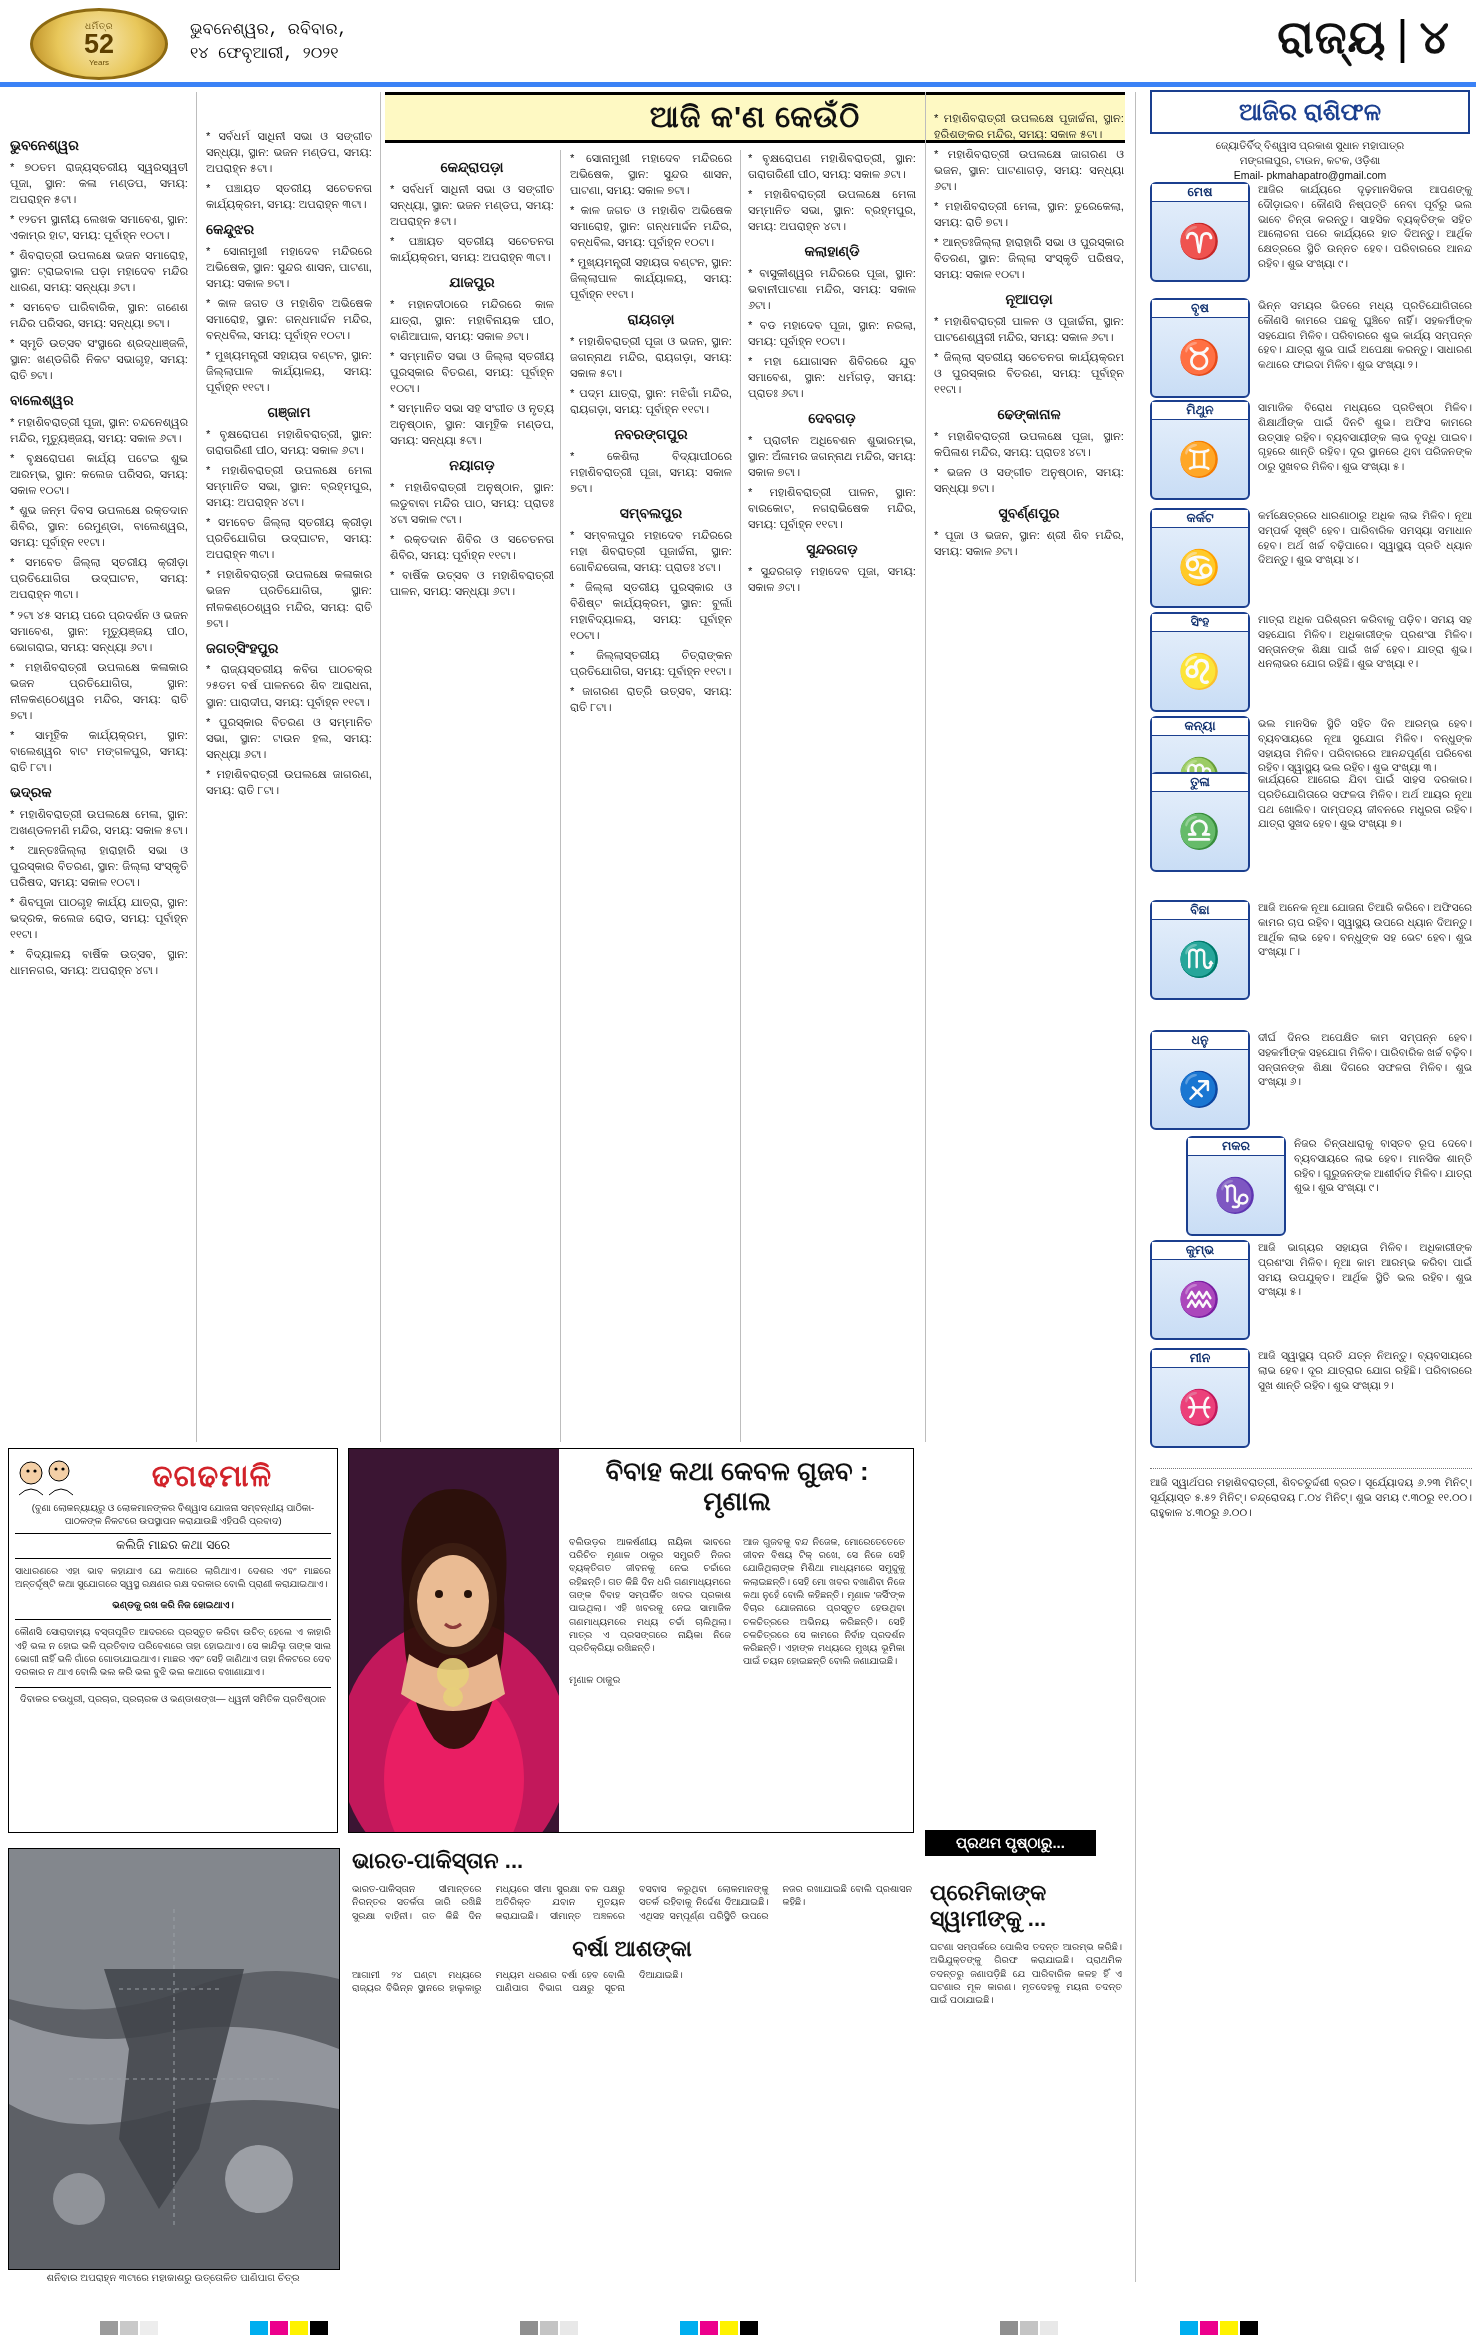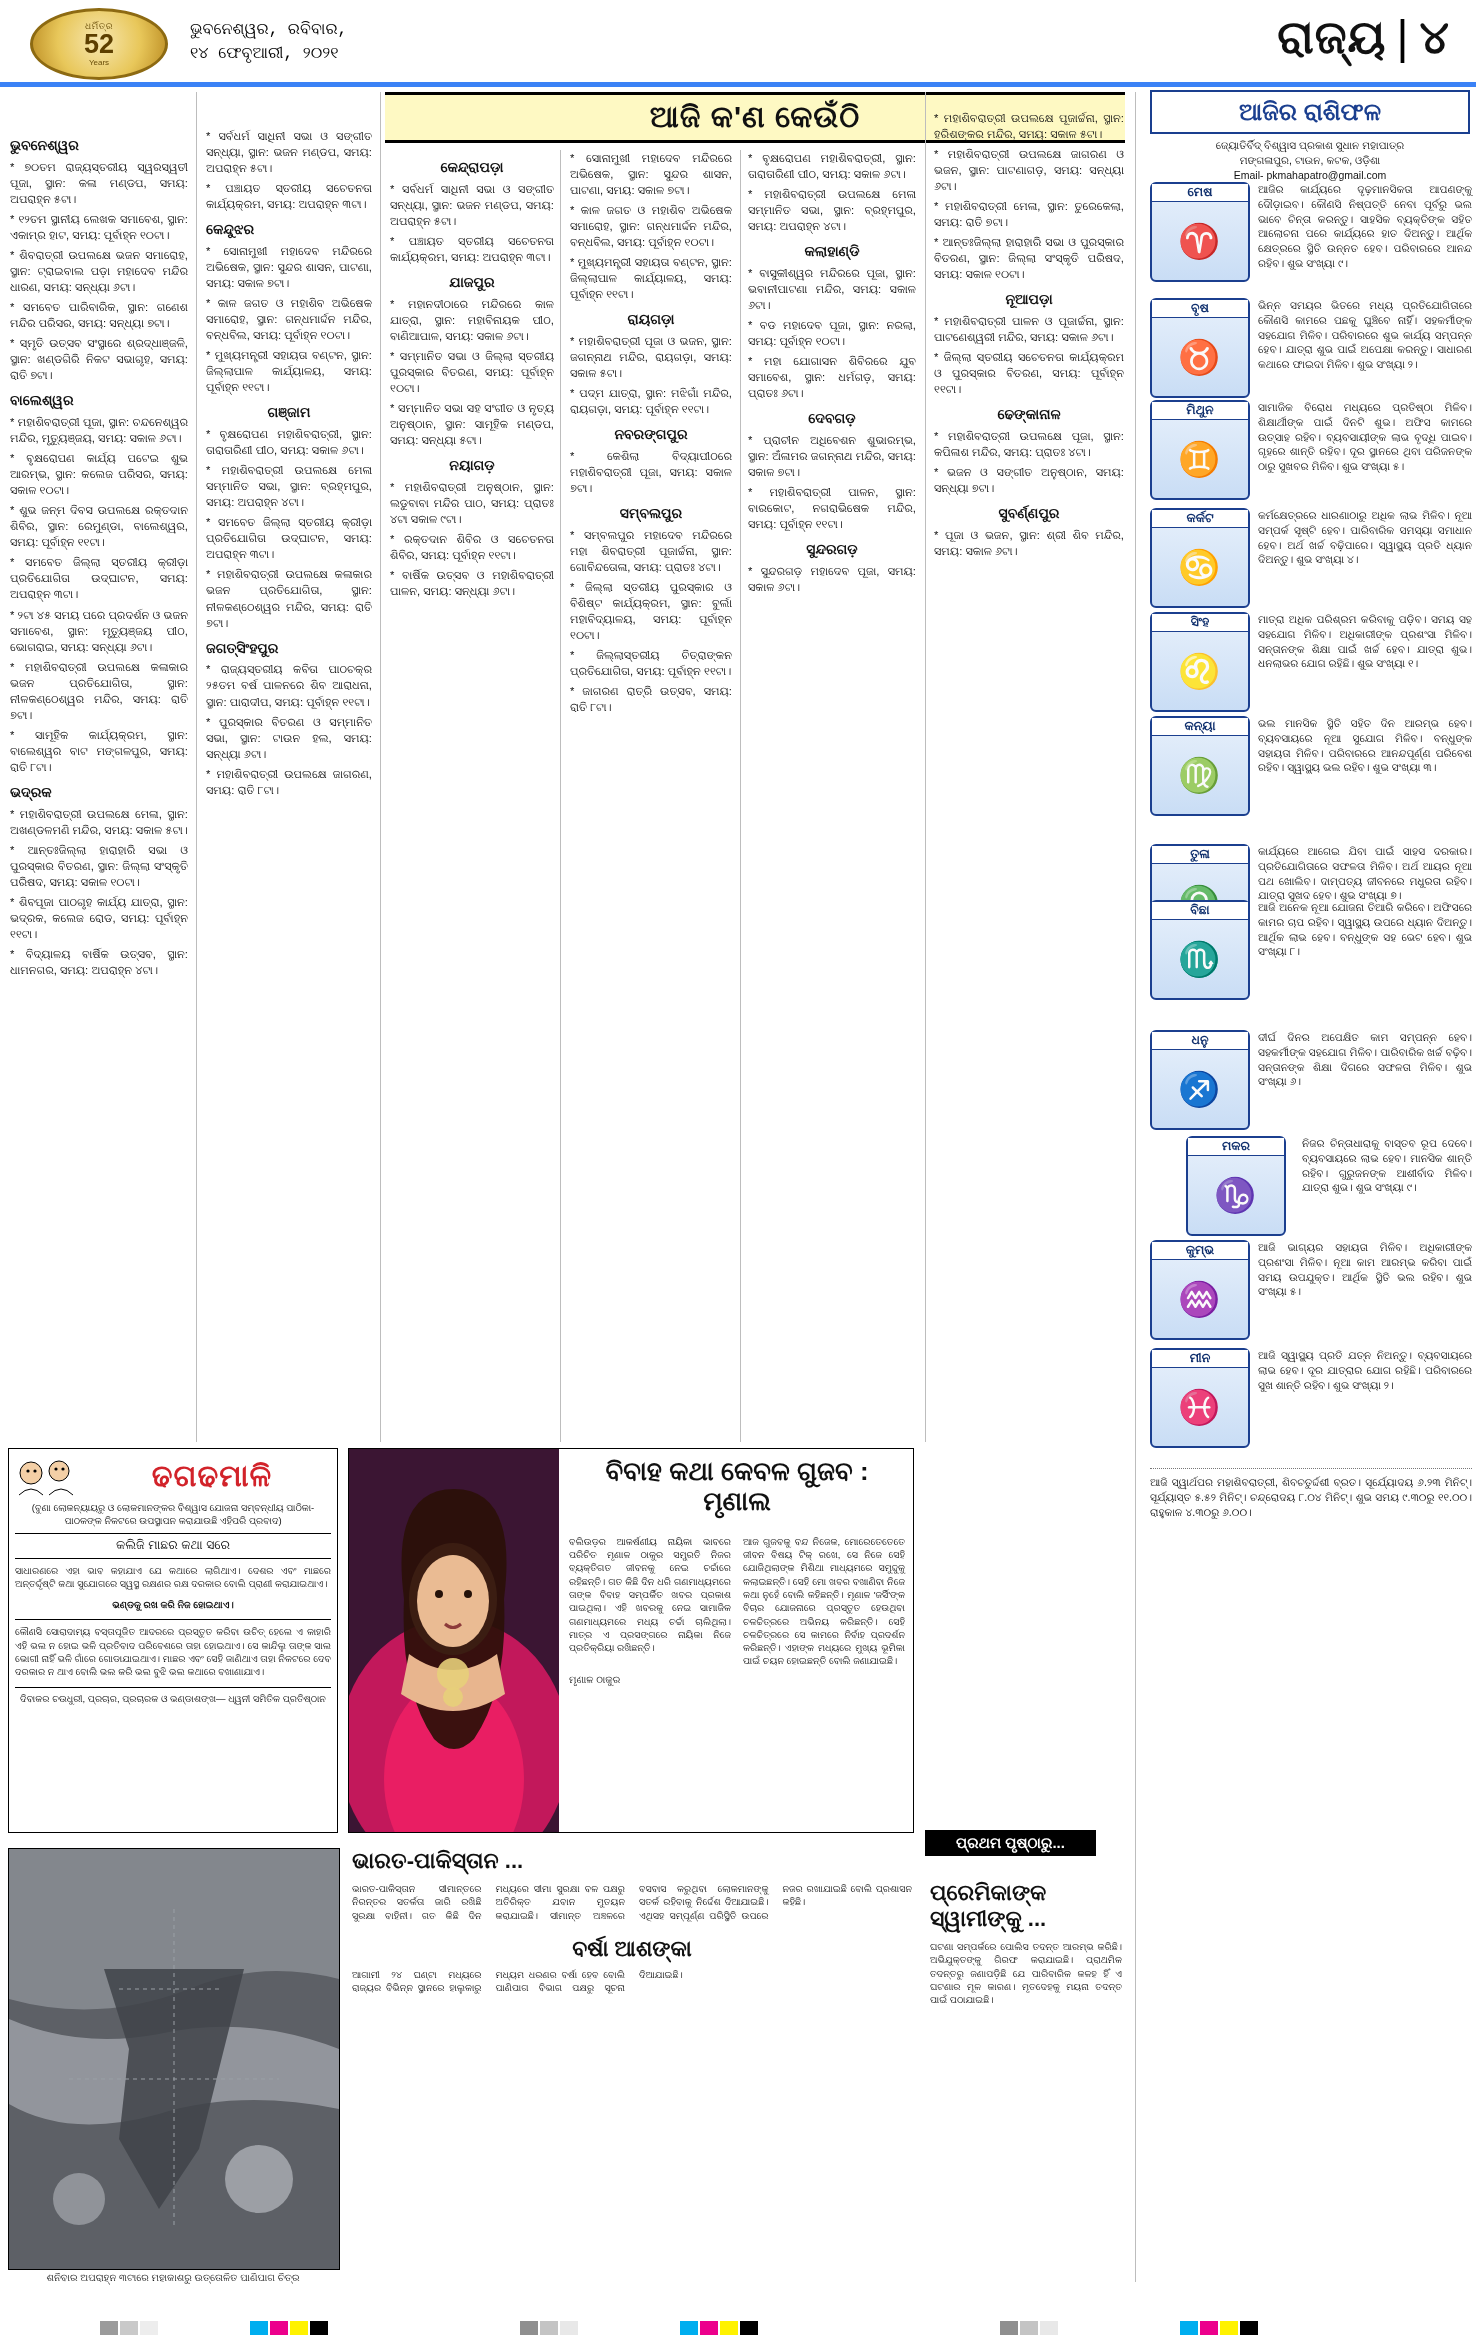--- a/index.html
+++ b/index.html
@@ -246,21 +246,21 @@
   <div class="zrow" style="top:716px;">
     <div style="display:flex;gap:8px;">
       <div class="zbadge">
         <div class="zn">କନ୍ୟା</div>
         <div class="zg">♍</div>
       </div>
       <div class="ztext" style="flex:1;">ଭଲ ମାନସିକ ସ୍ଥିତି ସହିତ ଦିନ ଆରମ୍ଭ ହେବ। ବ୍ୟବସାୟରେ ନୂଆ ସୁଯୋଗ ମିଳିବ। ବନ୍ଧୁଙ୍କ ସହାୟତା ମିଳିବ। ପରିବାରରେ ଆନନ୍ଦପୂର୍ଣ୍ଣ ପରିବେଶ ରହିବ। ସ୍ୱାସ୍ଥ୍ୟ ଭଲ ରହିବ। ଶୁଭ ସଂଖ୍ୟା ୩।</div>
     </div>
   </div>
 
-  <div class="zrow" style="top:844px;">
+  <div class="zrow" style="top:772px;">
     <div style="display:flex;gap:8px;">
       <div class="zbadge">
         <div class="zn">ତୁଳା</div>
         <div class="zg">♎</div>
       </div>
       <div class="ztext" style="flex:1;">କାର୍ଯ୍ୟରେ ଆଗେଇ ଯିବା ପାଇଁ ସାହସ ଦରକାର। ପ୍ରତିଯୋଗିତାରେ ସଫଳତା ମିଳିବ। ଅର୍ଥ ଆୟର ନୂଆ ପଥ ଖୋଲିବ। ଦାମ୍ପତ୍ୟ ଜୀବନରେ ମଧୁରତା ରହିବ। ଯାତ୍ରା ସୁଖଦ ହେବ। ଶୁଭ ସଂଖ୍ୟା ୭।</div>
     </div>
   </div>
 
   <div class="zrow" style="top:900px;">
@@ -277,21 +277,21 @@
     <div style="display:flex;gap:8px;">
       <div class="zbadge">
         <div class="zn">ଧନୁ</div>
         <div class="zg">♐</div>
       </div>
       <div class="ztext" style="flex:1;">ଦୀର୍ଘ ଦିନର ଅପେକ୍ଷିତ କାମ ସମ୍ପନ୍ନ ହେବ। ସହକର୍ମୀଙ୍କ ସହଯୋଗ ମିଳିବ। ପାରିବାରିକ ଖର୍ଚ୍ଚ ବଢ଼ିବ। ସନ୍ତାନଙ୍କ ଶିକ୍ଷା ଦିଗରେ ସଫଳତା ମିଳିବ। ଶୁଭ ସଂଖ୍ୟା ୬।</div>
     </div>
   </div>
 
   <div class="zrow" style="top:1136px;">
-    <div style="display:flex;gap:16px;padding-left:36px;">
+    <div style="display:flex;gap:8px;padding-left:36px;">
       <div class="zbadge">
         <div class="zn">ମକର</div>
         <div class="zg">♑</div>
       </div>
       <div class="ztext" style="flex:1;">ନିଜର ଚିନ୍ତାଧାରାକୁ ବାସ୍ତବ ରୂପ ଦେବେ। ବ୍ୟବସାୟରେ ଲାଭ ହେବ। ମାନସିକ ଶାନ୍ତି ରହିବ। ଗୁରୁଜନଙ୍କ ଆଶୀର୍ବାଦ ମିଳିବ। ଯାତ୍ରା ଶୁଭ। ଶୁଭ ସଂଖ୍ୟା ୯।</div>
     </div>
   </div>
 
   <div class="zrow" style="top:1240px;">
     <div style="display:flex;gap:8px;">

